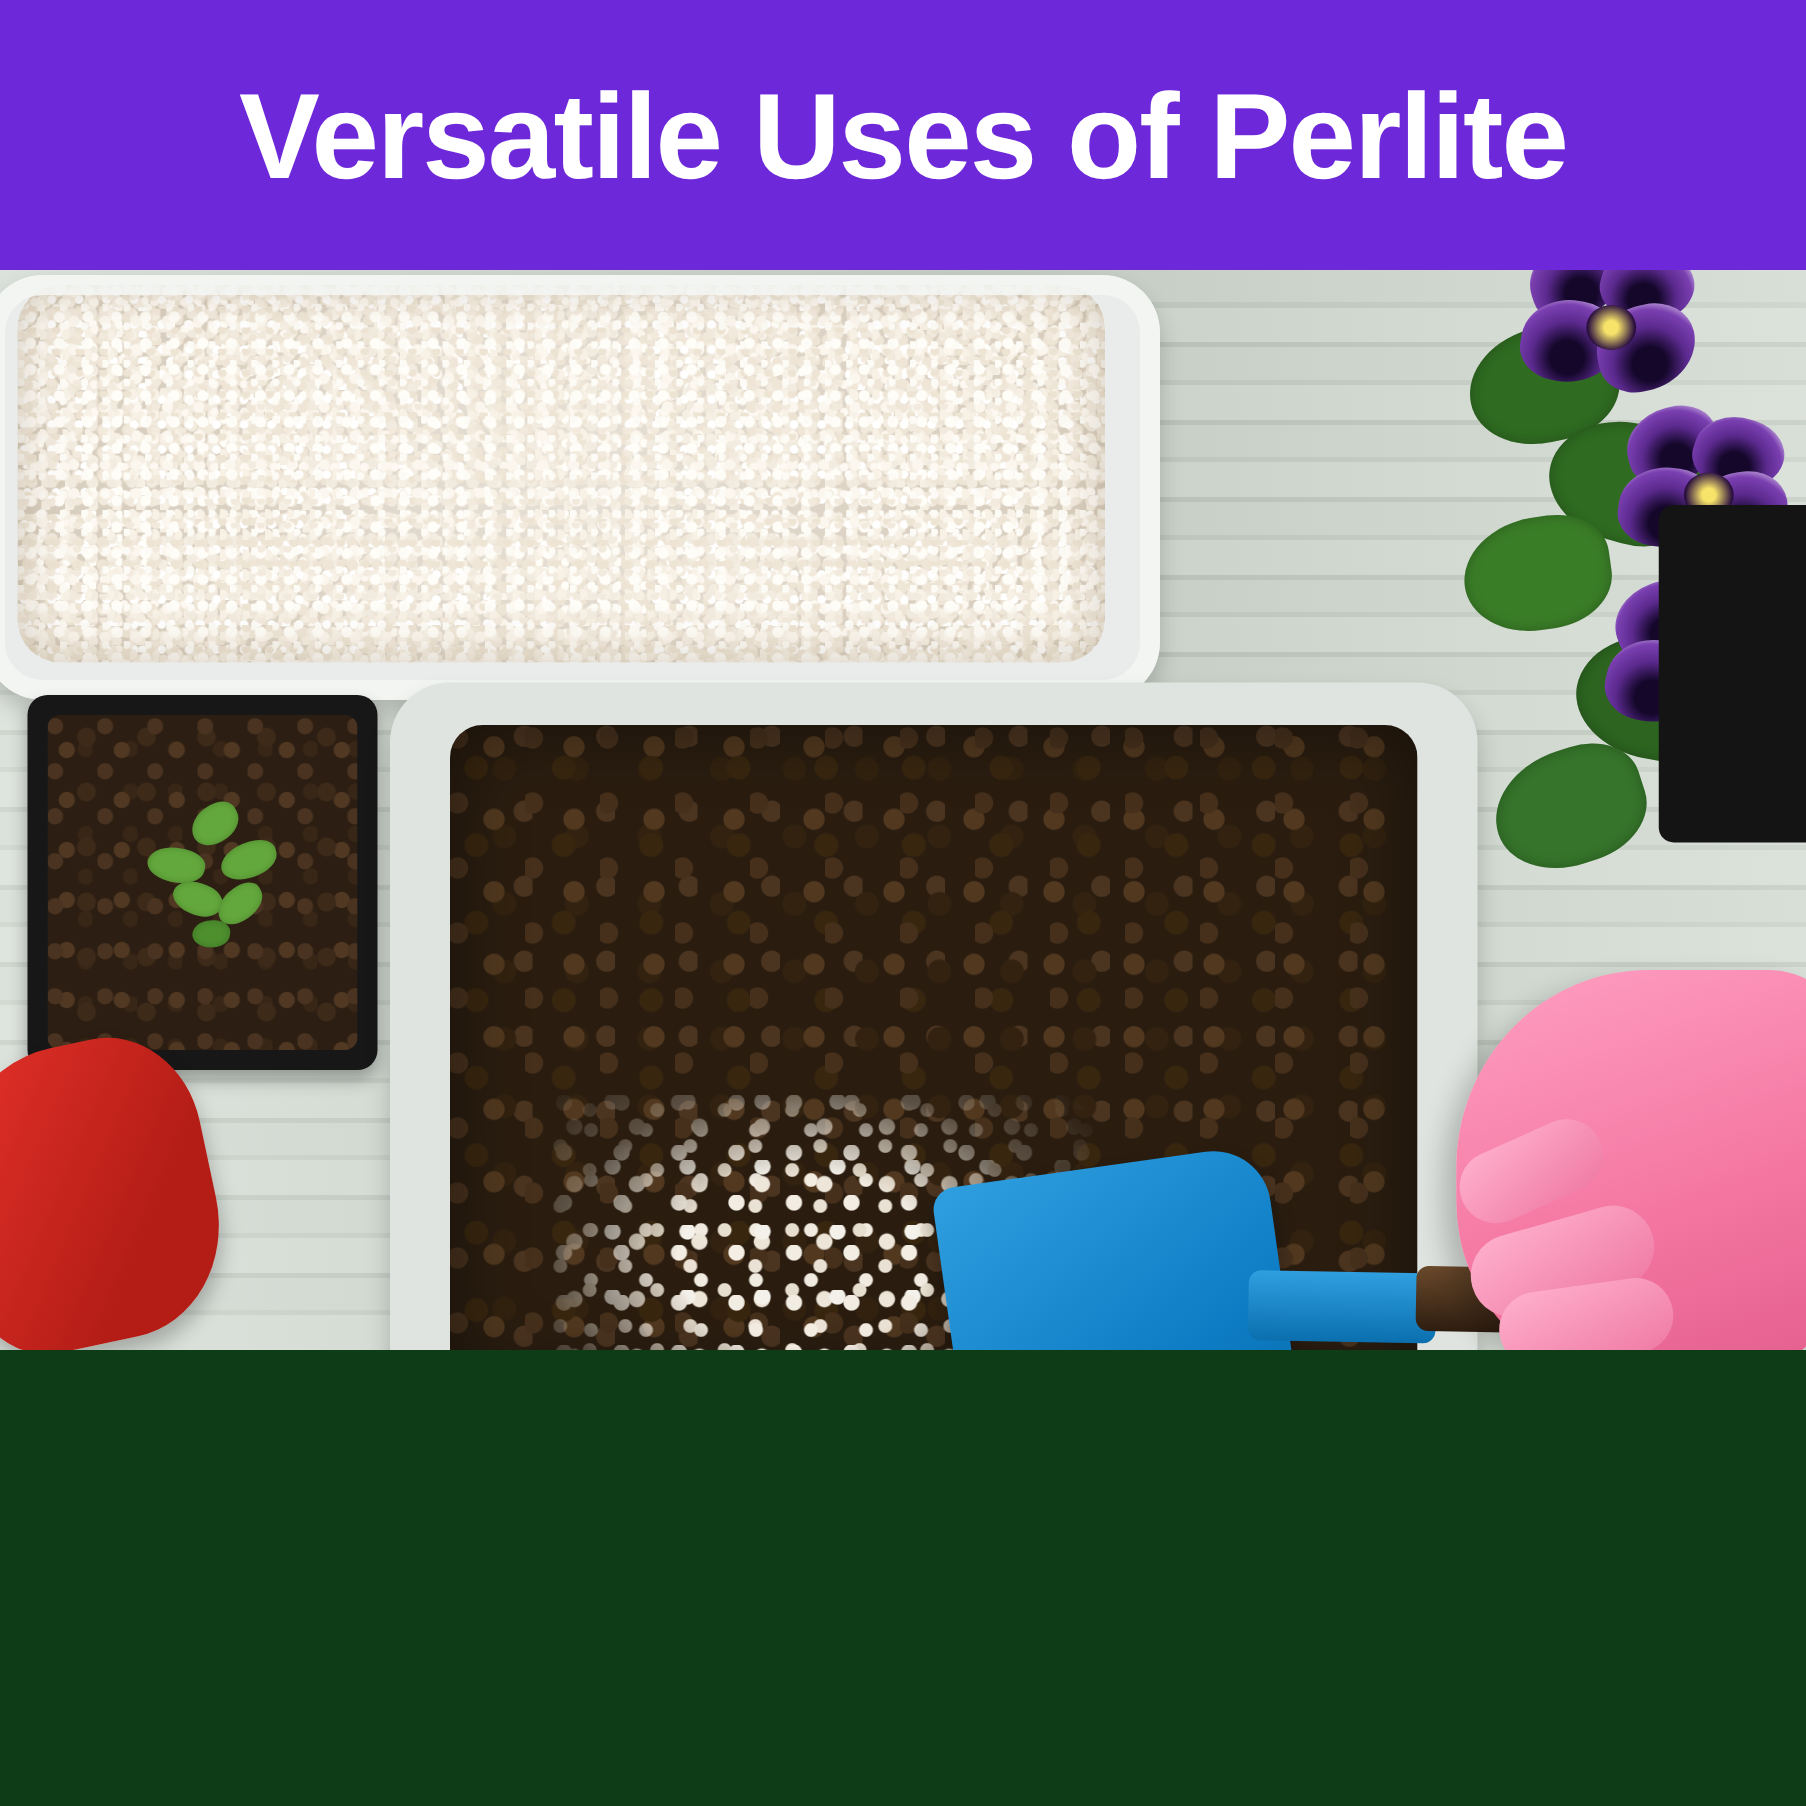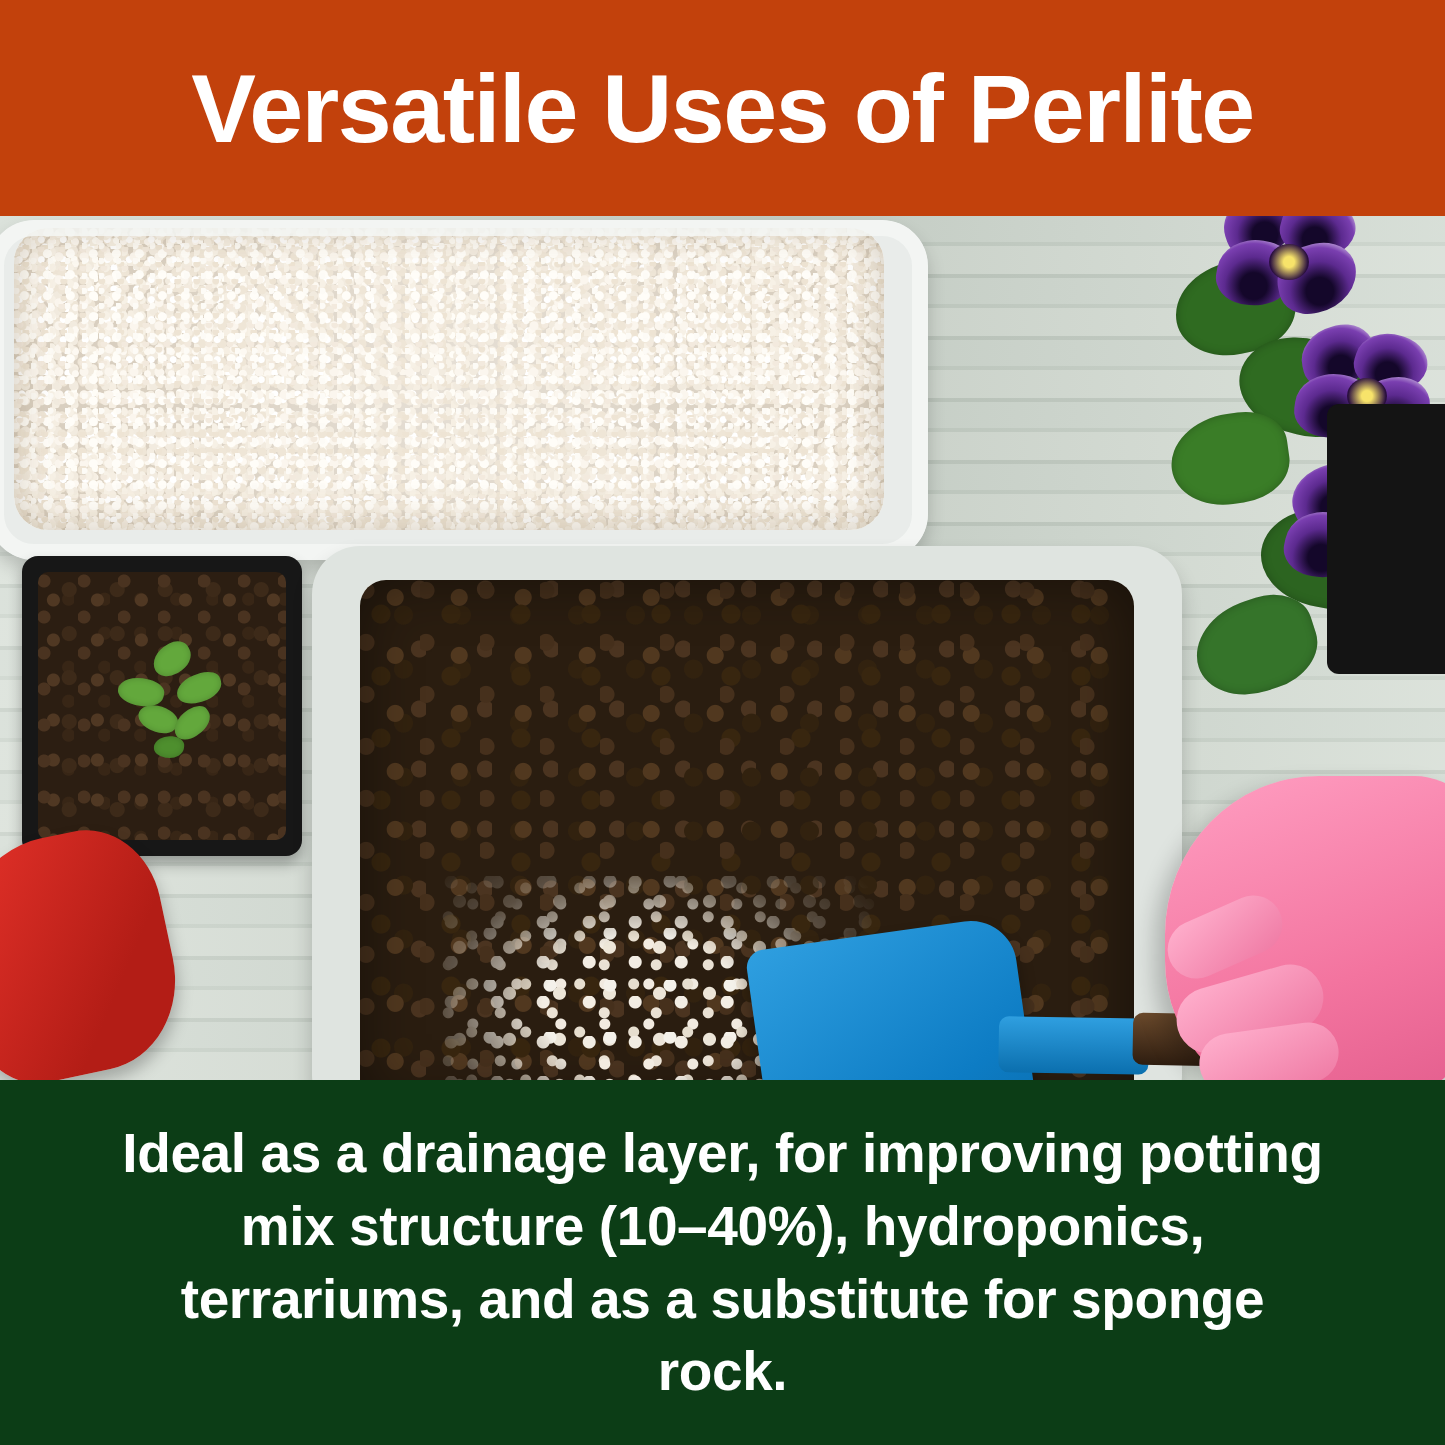--- a/index.html
+++ b/index.html
@@ -18,21 +18,21 @@
     background: #0d3c17;
   }
 
   
   .header-band {
     position: absolute;
     left: 0;
     top: 0;
     width: 1445px;
     height: 216px;
-    background: #c2410c;
+    background: #6d28d9;
     display: flex;
     align-items: center;
     justify-content: center;
   }
   .header-title {
     color: #ffffff;
     font-size: 97px;
     font-weight: bold;
     letter-spacing: -1.5px;
     line-height: 1;
@@ -445,17 +445,14 @@
         <span class="petal" style="left:4px; top:46px; width:78px; height:66px; transform:rotate(12deg);"></span>
         <span class="petal" style="left:62px; top:50px; width:78px; height:66px; transform:rotate(-8deg);"></span>
         <span class="core"></span>
       </div>
 
       <div class="pot-dark"></div>
     </div>
 
   </div>
 
-  <div class="caption-band">
-    <div class="caption-text">Ideal as a drainage layer, for improving potting mix structure (10–40%), hydroponics, terrariums, and as a substitute for sponge rock.</div>
-  </div>
 
 </div>
 
 </body></html>

